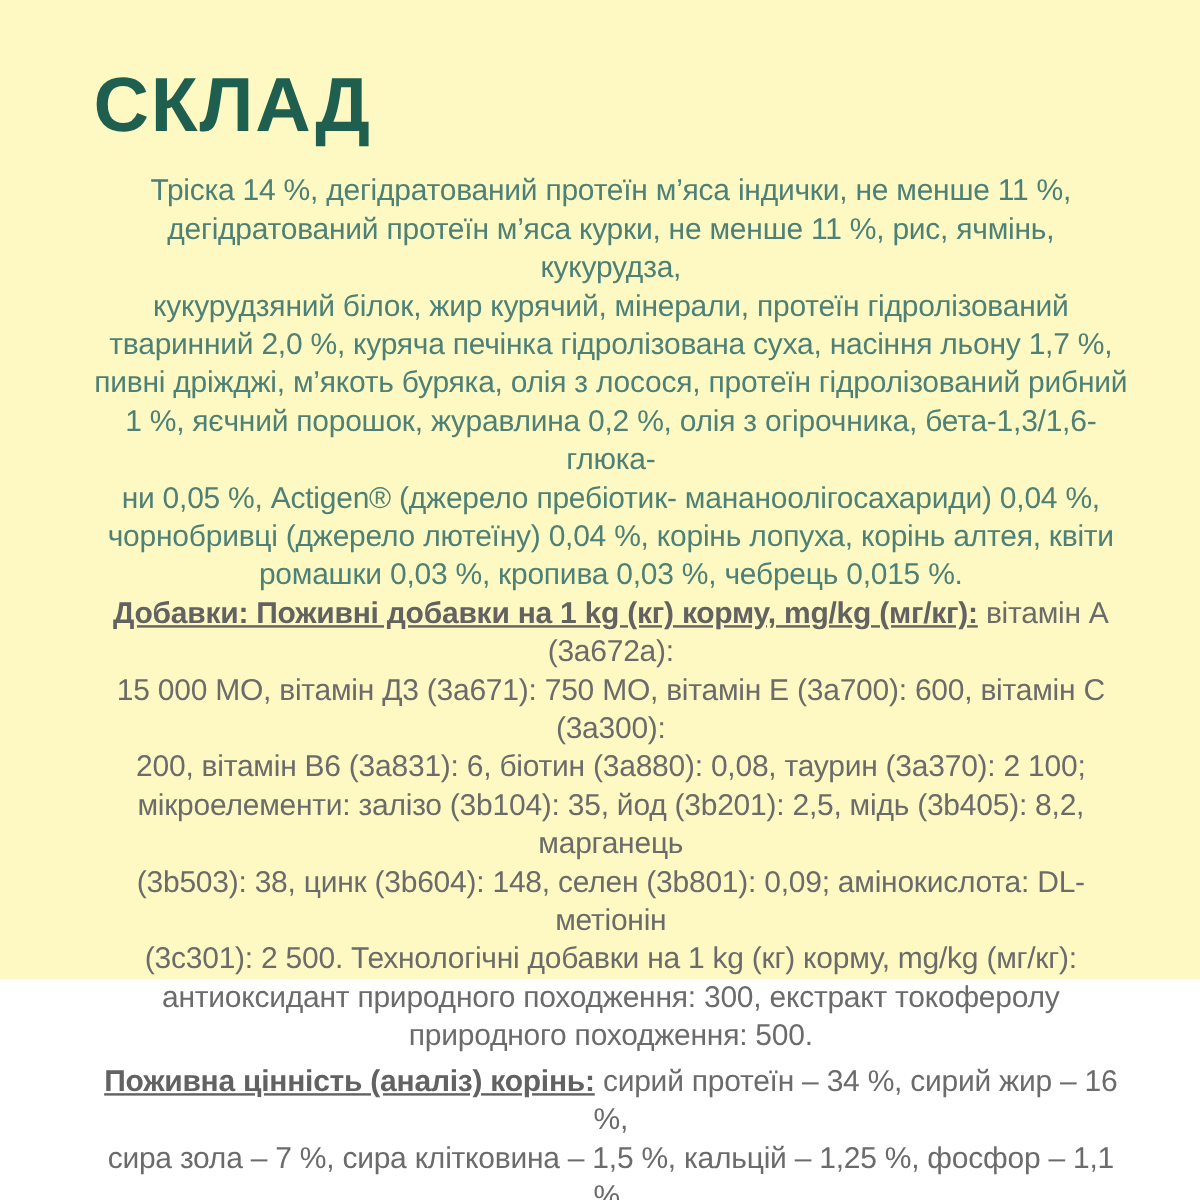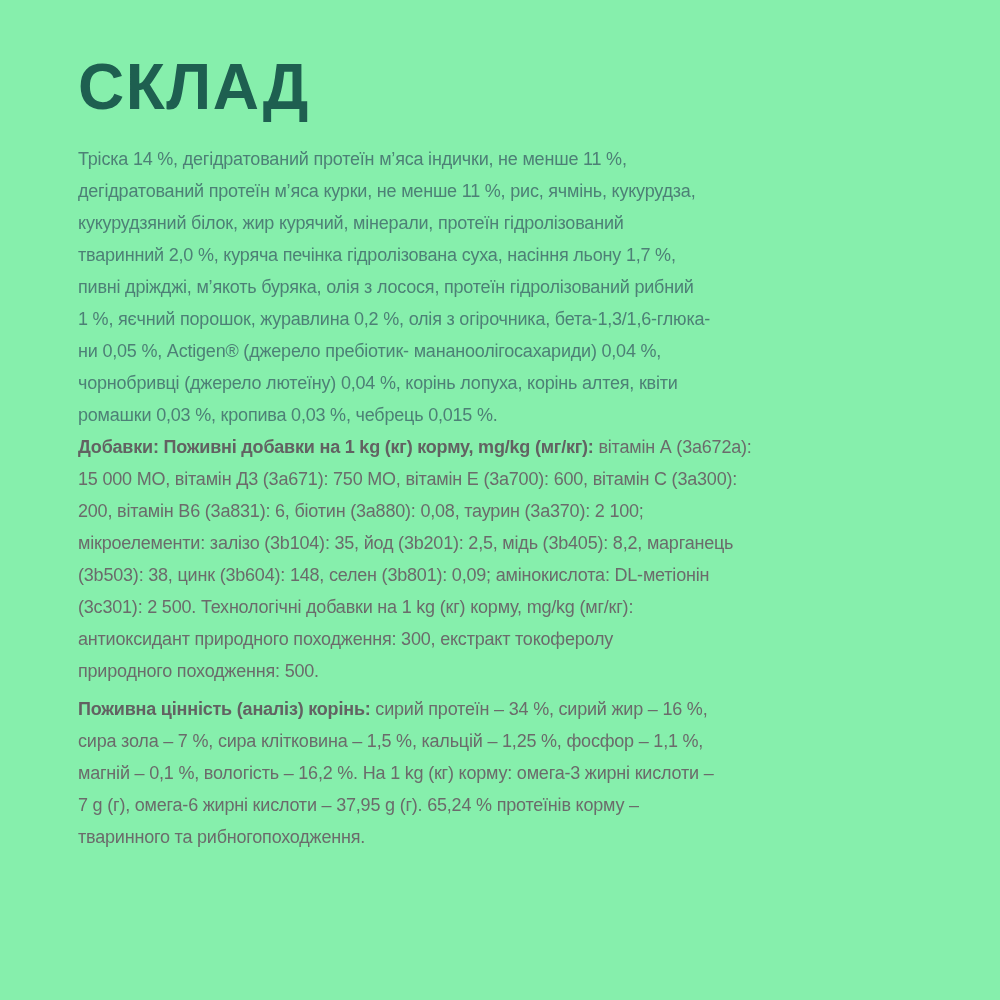--- a/index.html
+++ b/index.html
@@ -9,52 +9,54 @@
   }
   body {
     width: 1000px;
     height: 1000px;
     overflow: hidden;
     font-family: "Liberation Sans", "DejaVu Sans", sans-serif;
   }
   .page {
     box-sizing: border-box;
     width: 1000px;
-    height: 1000px;
+    height: 816px;
     padding: 34px 60px 0 78px;
-    background: #86efac;
+    background: #fef9c3;
   }
   .section-title {
     margin: 20px 0 22px 0;
     font-size: 64px;
     line-height: 1.05;
     font-weight: bold;
     letter-spacing: 1.5px;
     color: var(--c-title, #1e5f50);
   }
   .para {
     margin: 0;
     max-width: 870px;
-    font-size: 18px;
+    font-size: 25px;
     line-height: 32px;
     letter-spacing: -0.2px;
     white-space: pre-line;
+    text-align: center;
   }
   .para.composition {
     color: var(--c-composition_text, #4d8076);
   }
   .para.info {
     color: var(--c-info_text, #6b6b6b);
   }
   .para + .para.gap {
     margin-top: 6px;
   }
   .para b {
     font-weight: bold;
     color: var(--c-info_bold_text, #626262);
+    text-decoration: underline;
   }
 </style>
 </head>
 <body>
 
 <div class="page">
 
   <h1 class="section-title">СКЛАД</h1>
 
   <p class="para composition">Тріска 14 %, дегідратований протеїн м’яса індички, не менше 11 %,

